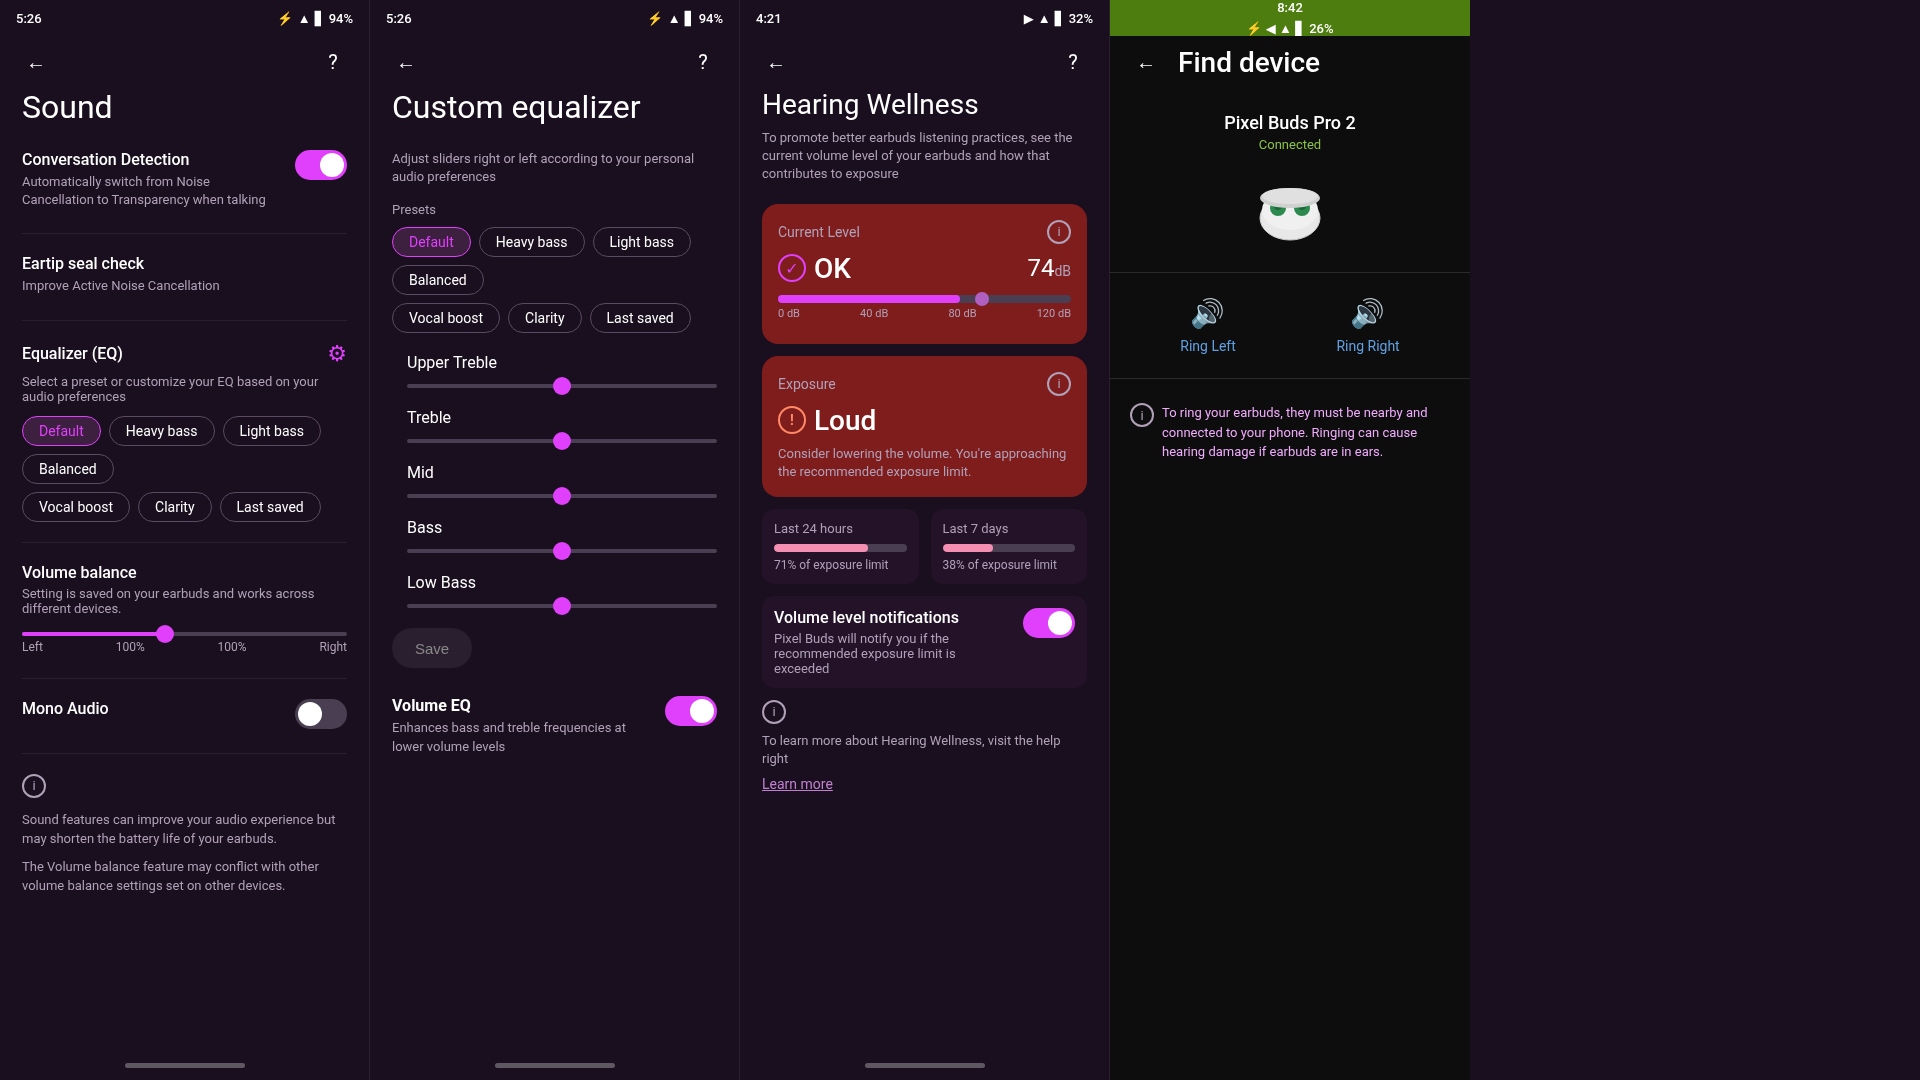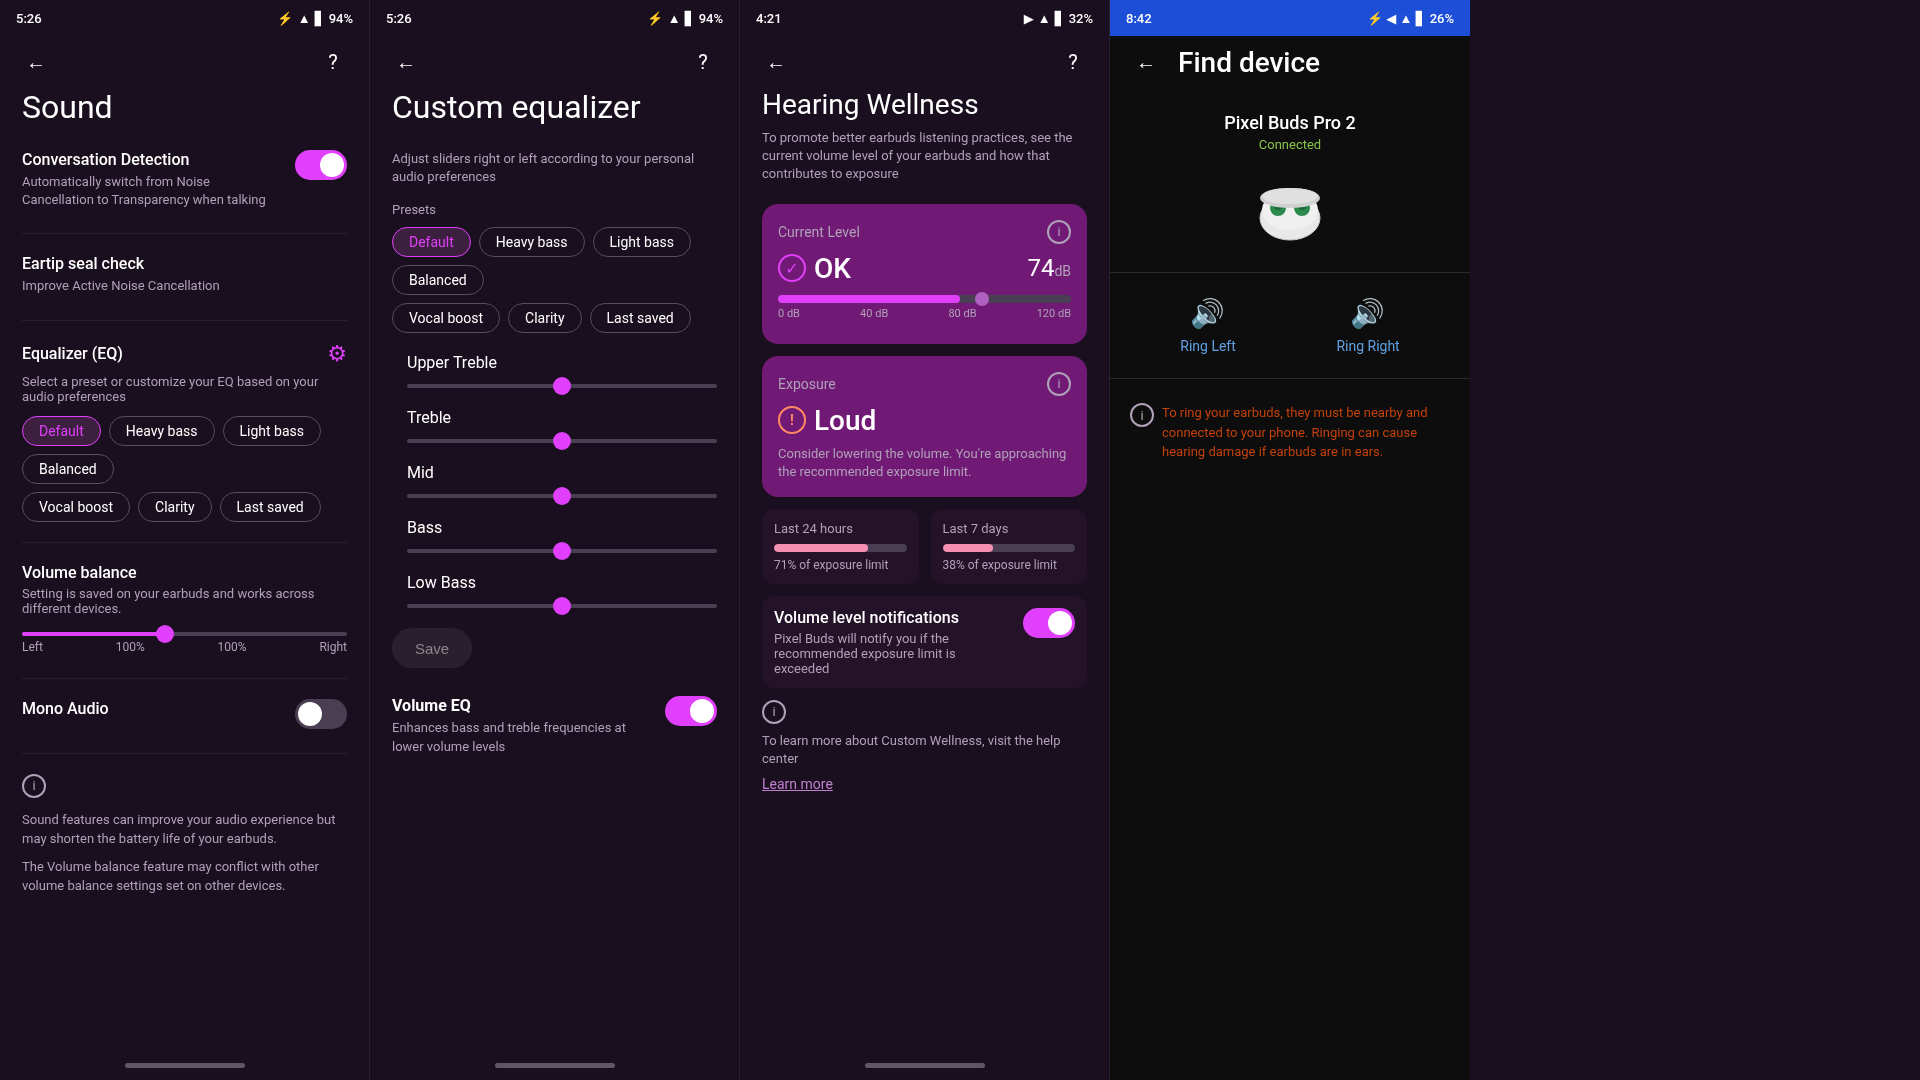--- a/index.html
+++ b/index.html
@@ -351,21 +351,21 @@
     }
 
     .hw-desc {
       font-size: 13px;
       color: #b0a0b8;
       margin-bottom: 20px;
       line-height: 1.4;
     }
 
     .card {
-      background: #701a75;
+      background: #7f1d1d;
       border-radius: 16px;
       padding: 16px;
       margin-bottom: 12px;
     }
 
     .card-header {
       display: flex;
       align-items: center;
       justify-content: space-between;
       margin-bottom: 8px;
@@ -630,21 +630,21 @@
 
     .find-info {
       display: flex;
       gap: 8px;
       padding: 24px 20px;
       align-items: flex-start;
     }
 
     .find-info-text {
       font-size: 13px;
-      color: #c2410c;
+      color: #f0abfc;
       line-height: 1.5;
     }
 
     
     .earbud-svg {
       width: 80px;
       height: 80px;
     }
   </style>
 </head>
@@ -916,29 +916,29 @@
         <div class="notif-desc">Pixel Buds will notify you if the recommended exposure limit is exceeded</div>
       </div>
       <div class="toggle on" style="flex-shrink:0;">
         <div class="toggle-thumb"></div>
       </div>
     </div>
 
     <div style="display:flex;gap:8px;align-items:flex-start;margin-bottom:8px;">
       <div class="info-icon">i</div>
     </div>
-    <div class="setting-desc" style="margin-bottom:8px;">To learn more about Custom Wellness, visit the help center</div>
+    <div class="setting-desc" style="margin-bottom:8px;">To learn more about Hearing Wellness, visit the help right</div>
     <div class="learn-more">Learn more</div>
   </div>
 
   <div class="home-indicator"></div>
 </div>
 
 <div class="panel panel-4">
-  <div class="status-bar" style="background:#1d4ed8;">
+  <div class="status-bar" style="background:#4d7c0f;flex-direction:column;">
     <span>8:42</span>
     <div class="status-right">
       <span>⚡ ◀ ▲ ▋</span>
       <span>26%</span>
     </div>
   </div>
 
   <div class="find-nav">
     <div class="back-btn">←</div>
     <span class="find-title">Find device</span>

